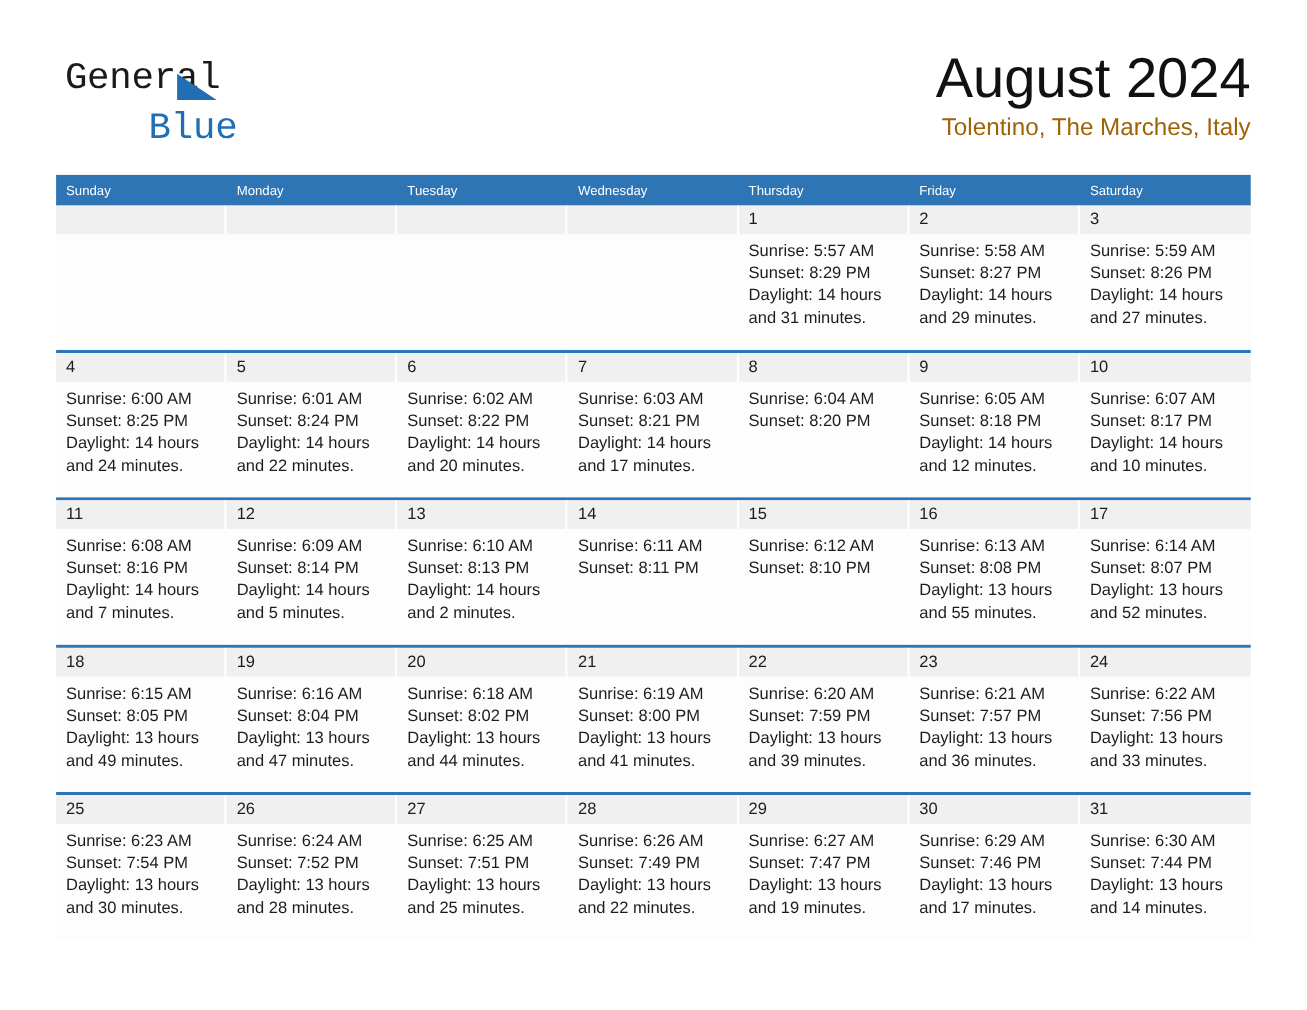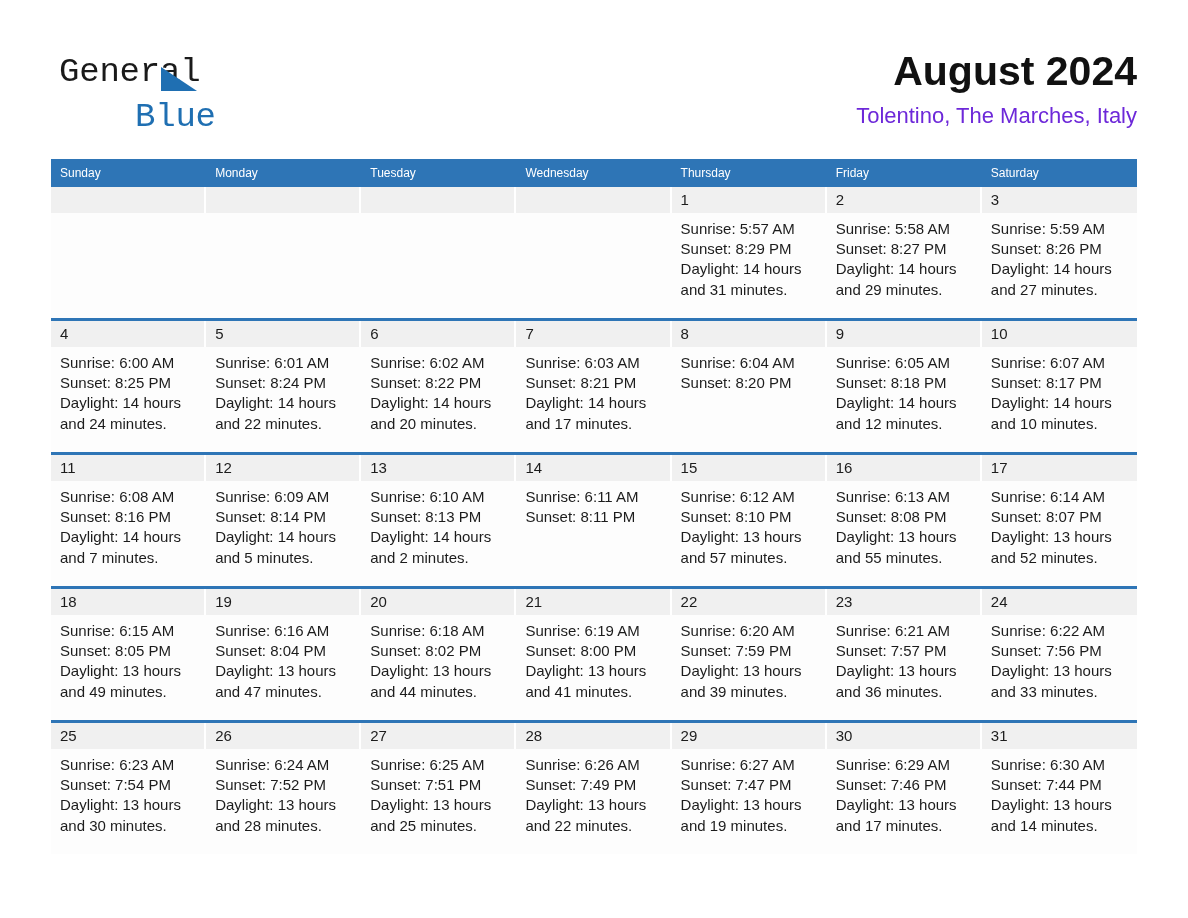--- a/index.html
+++ b/index.html
@@ -62,31 +62,31 @@
     letter-spacing: -0.2px;
     white-space: nowrap;
   }
   .title-block {
     position: absolute;
     right: 0;
     top: 0;
     text-align: right;
   }
   .month-title {
-    font-size: 41px;
+    font-size: 51px;
     line-height: 54px;
-    font-weight: bold;
+    font-weight: normal;
     color: #111111;
     white-space: nowrap;
   }
   .location {
     margin-top: 4px;
     font-size: 22px;
     line-height: 28px;
-    color: #6d28d9;
+    color: #a16207;
     white-space: nowrap;
   }
 
   
   .calendar {
     position: absolute;
     left: 51px;
     top: 159px;
     width: 1086px;
   }
@@ -294,21 +294,20 @@
               <div class="details">
                 <div>Sunrise: 6:11 AM</div>
                 <div>Sunset: 8:11 PM</div>
               </div>
             </div>
             <div class="cell">
               <div class="daynum">15</div>
               <div class="details">
                 <div>Sunrise: 6:12 AM</div>
                 <div>Sunset: 8:10 PM</div>
-                <div class="daylight">Daylight: 13 hours and 57 minutes.</div>
               </div>
             </div>
             <div class="cell">
               <div class="daynum">16</div>
               <div class="details">
                 <div>Sunrise: 6:13 AM</div>
                 <div>Sunset: 8:08 PM</div>
                 <div class="daylight">Daylight: 13 hours and 55 minutes.</div>
               </div>
             </div>

